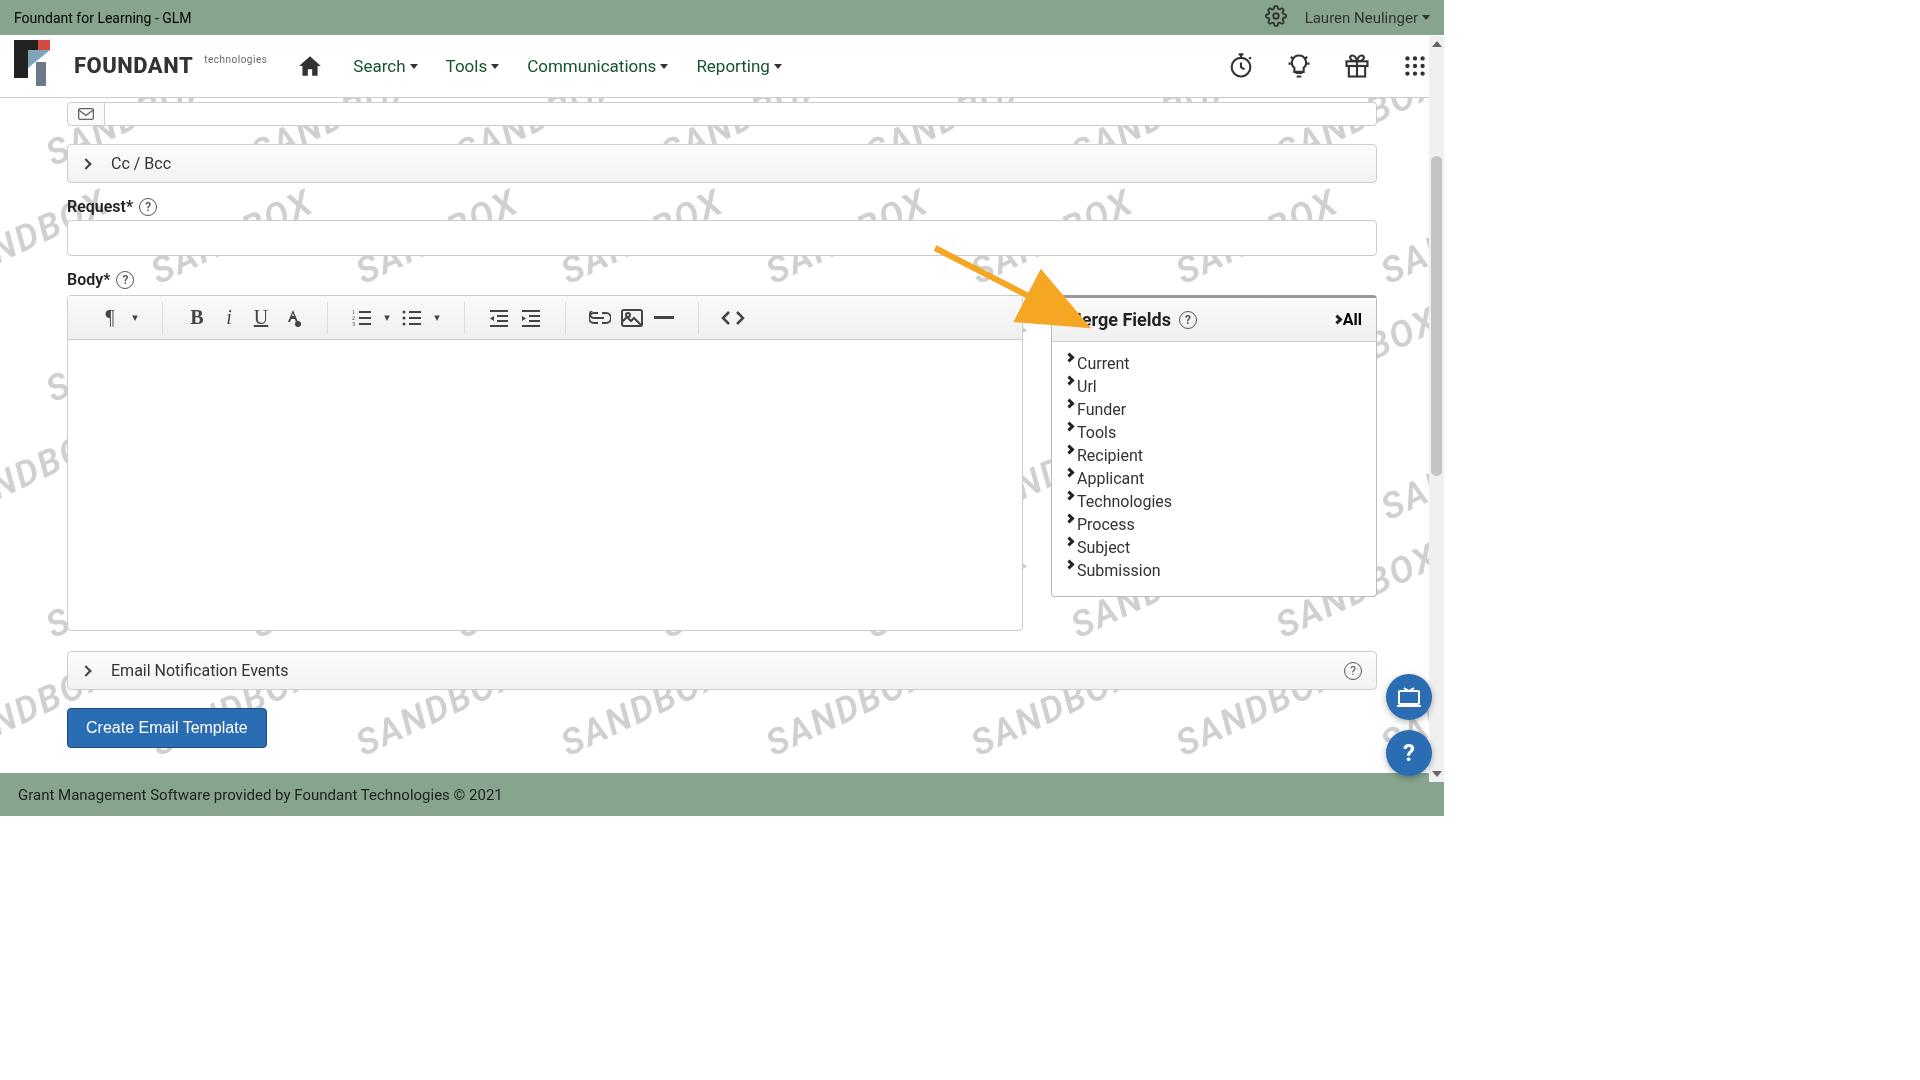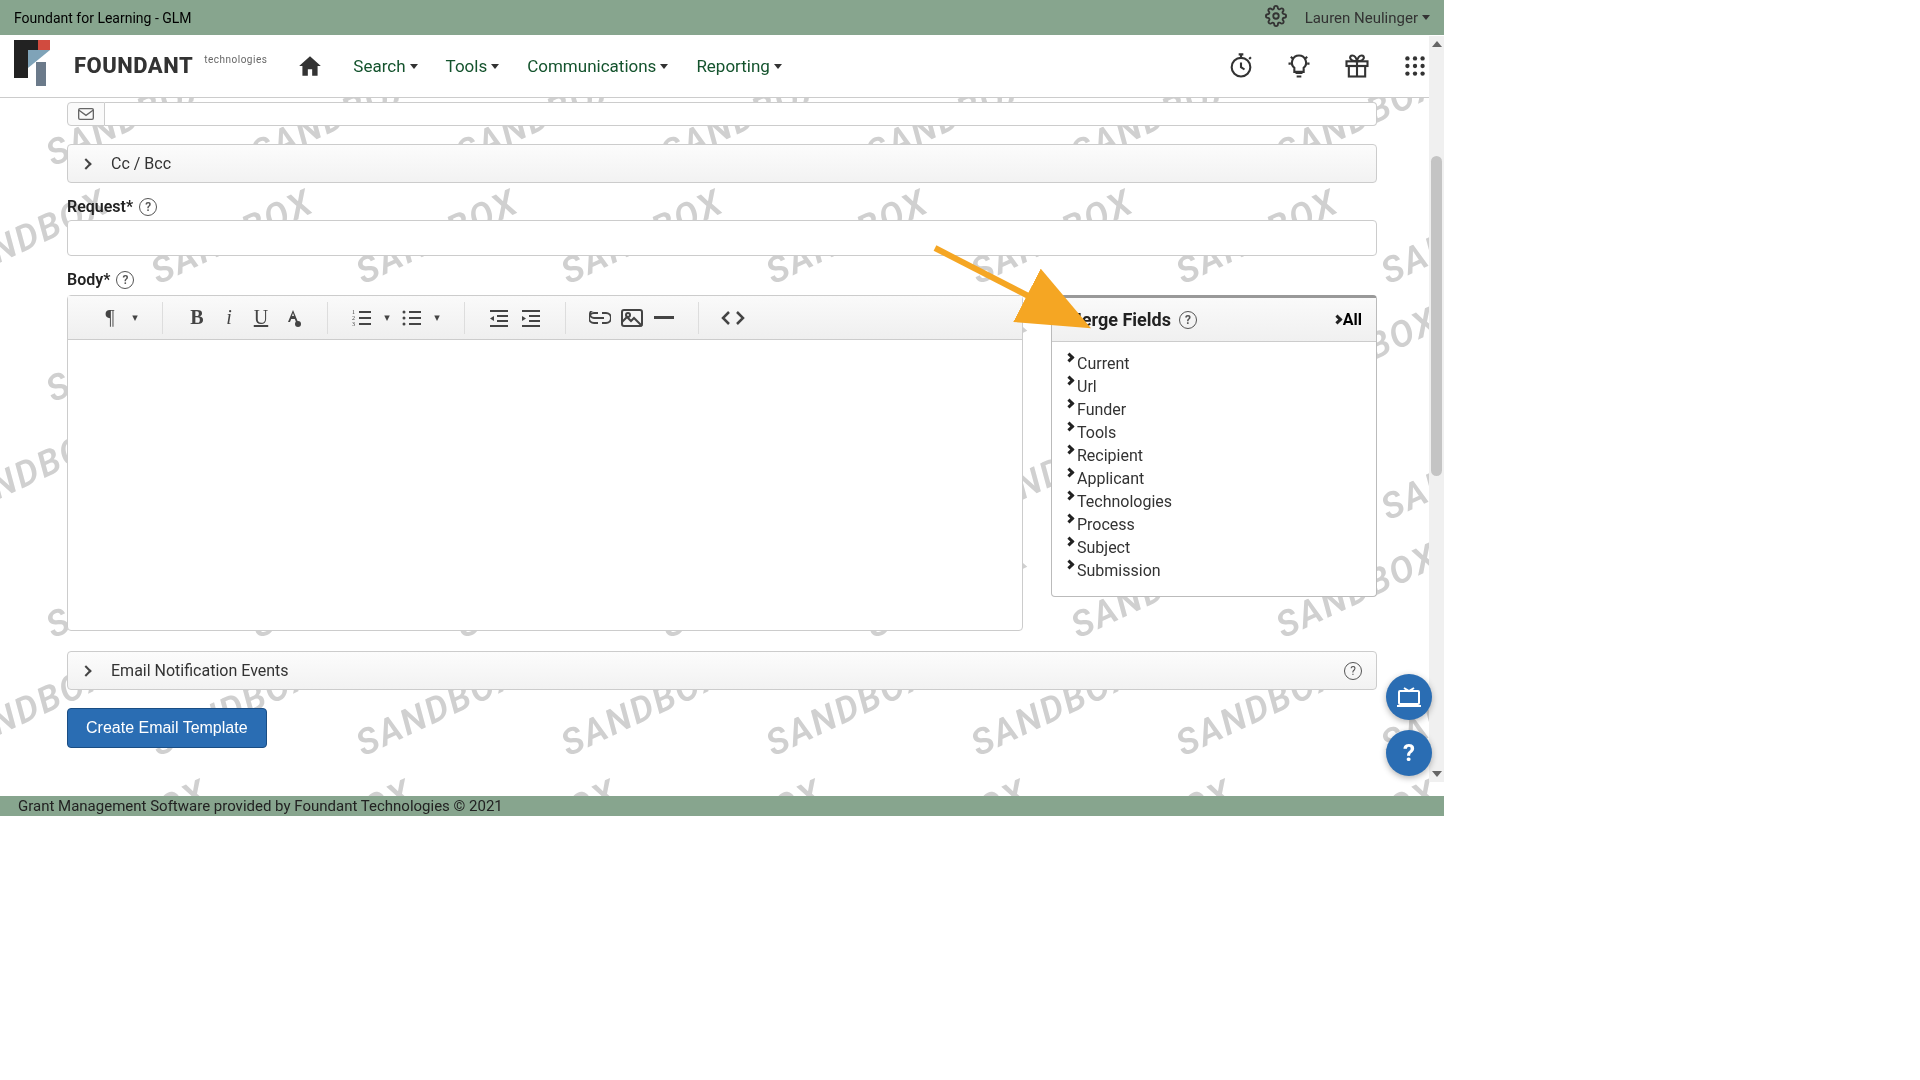--- a/index.html
+++ b/index.html
@@ -284,21 +284,21 @@
   font-size: 16px;
   font-weight: 500;
   cursor: pointer;
 }
 .footer-bar {
   position: absolute;
   left: 0;
   right: 0;
   bottom: 0;
   background: #87a58e;
-  height: 20px;
+  height: 43px;
   display: flex;
   align-items: center;
   padding: 0 18px;
   color: #222;
   font-size: 15px;
   z-index: 10;
 }
 .help-circle {
   display: inline-flex;
   width: 18px;

